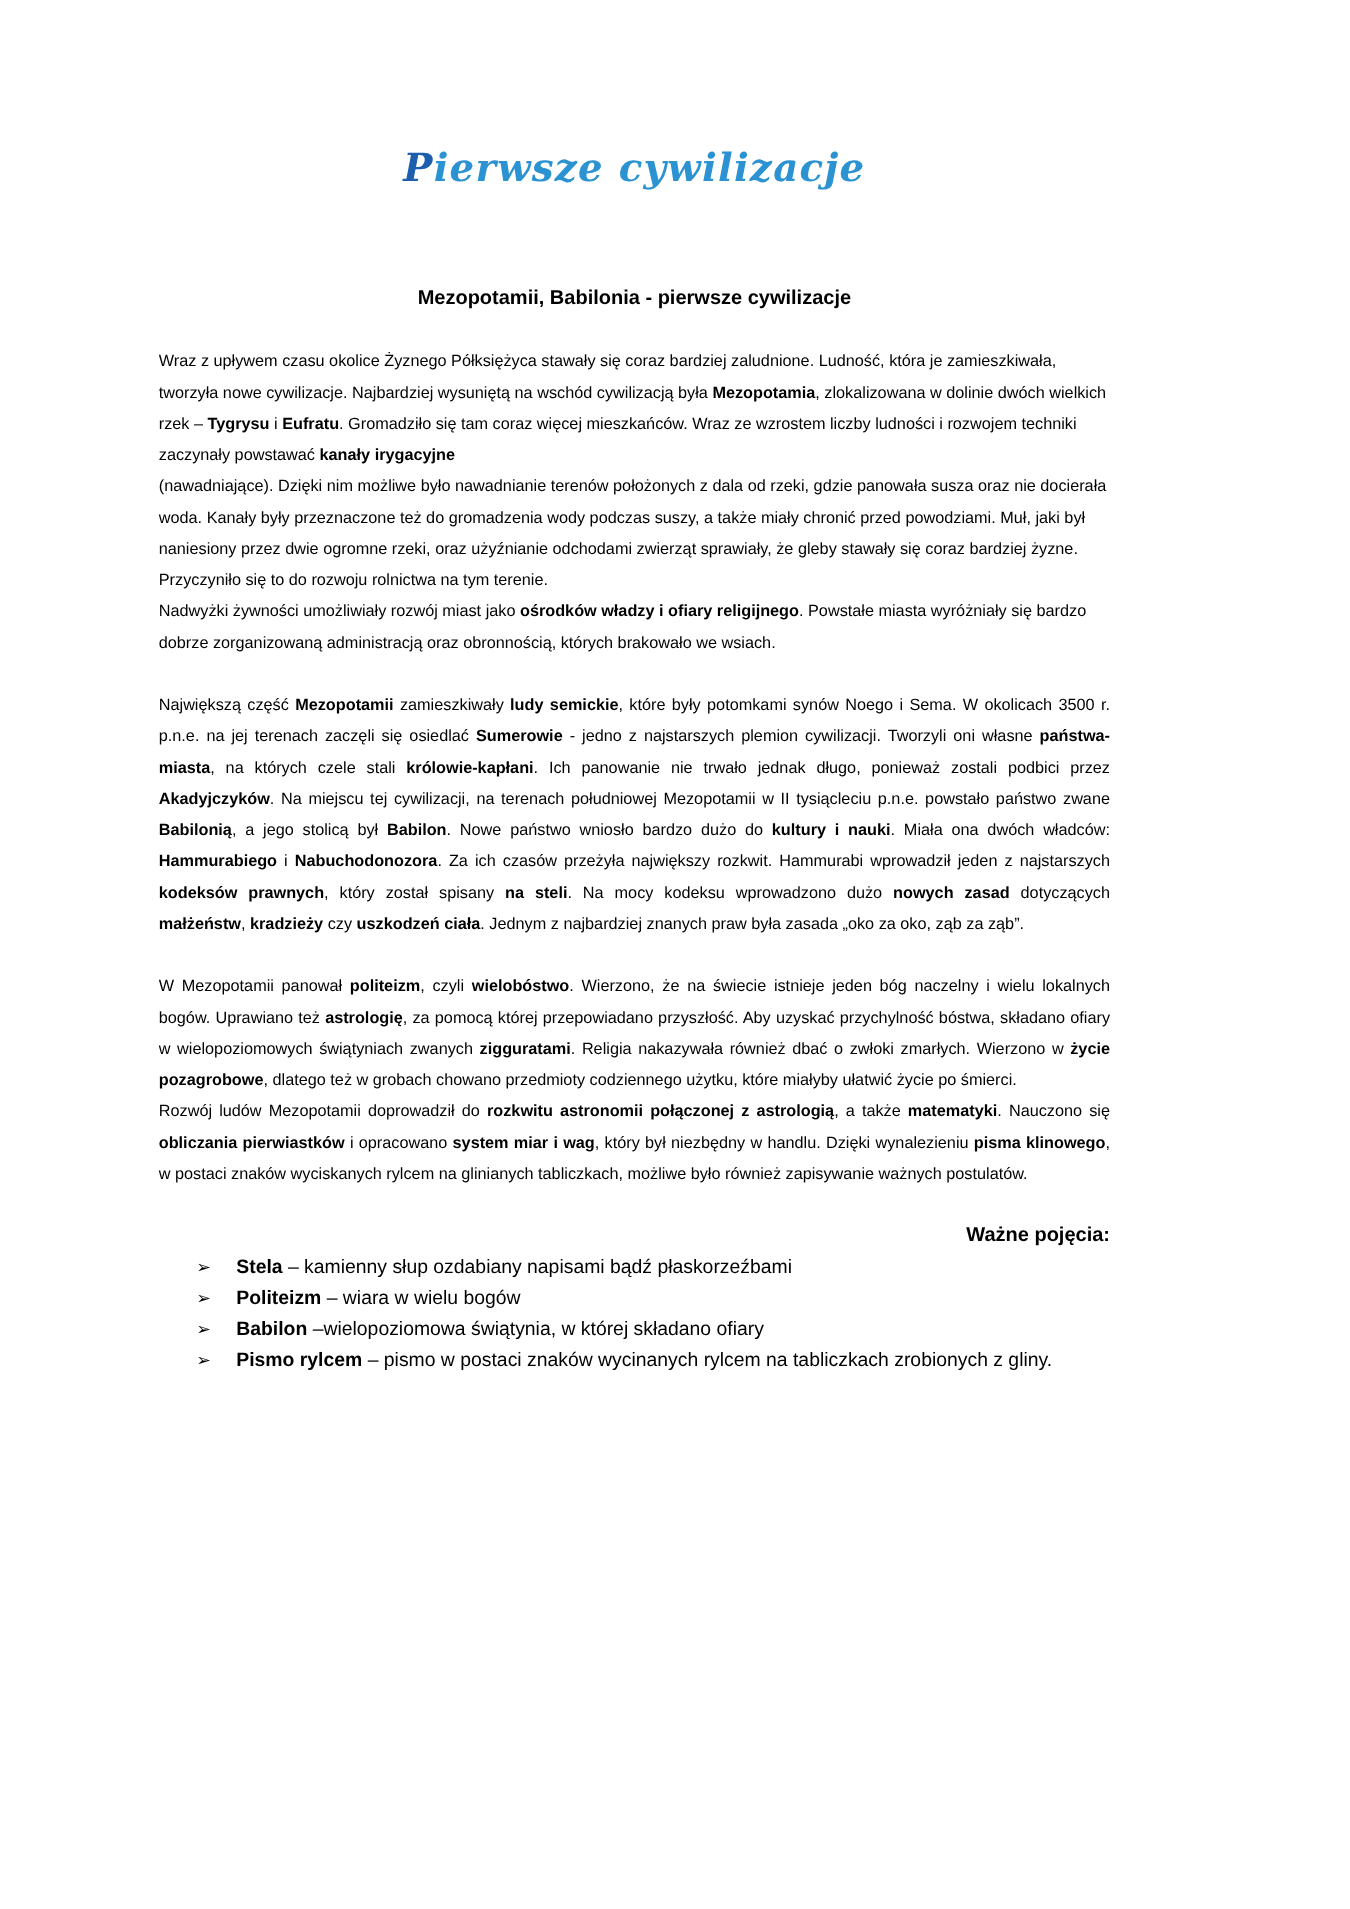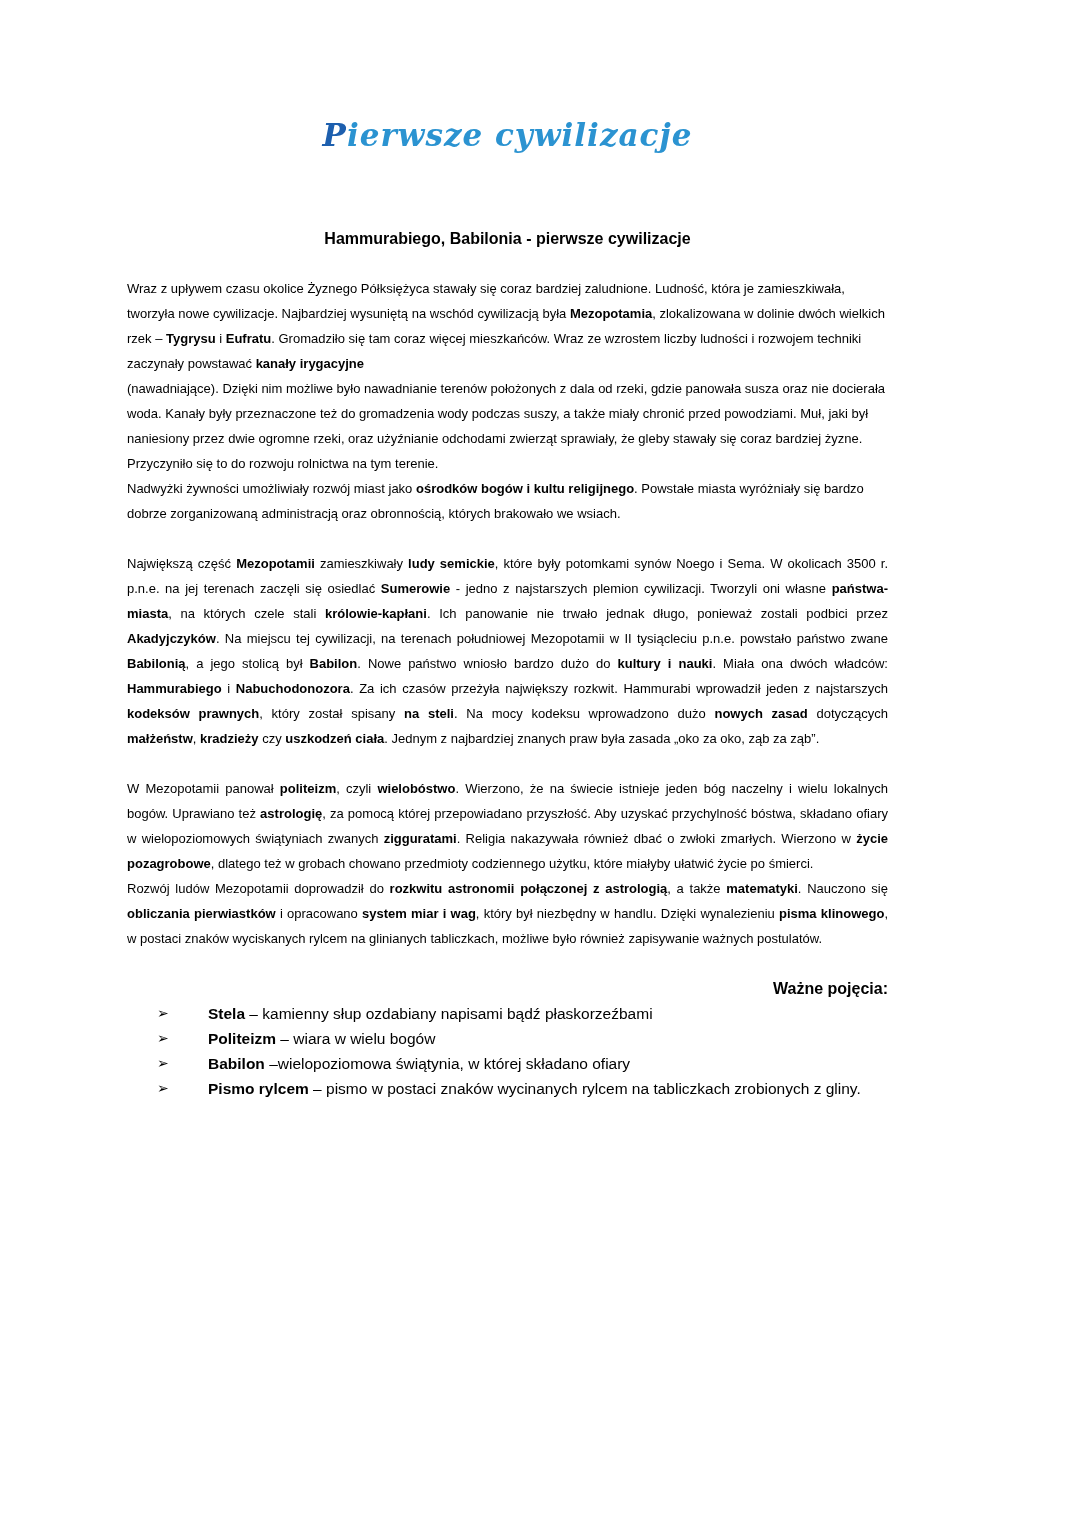--- a/index.html
+++ b/index.html
@@ -64,35 +64,35 @@
     align-items: flex-start;
     font-size: 15.5px;
     line-height: 25px;
   }
   .term .bullet {
     flex: 0 0 32px;
     width: 32px;
     font-size: 14px;
     line-height: 25px;
   }
-  .term .term-text { flex: 1 1 auto; margin-left: 19px; }
+  .term .term-text { flex: 1 1 auto; }
 </style>
 </head>
 <body>
 
 <div class="page">
 
   <h1 class="doc-title"><span style="color: rgb(29, 95, 174);">P</span><span style="color: rgb(43, 147, 209);">ierwsze cywilizacje</span></h1>
 
-  <h2 class="section-heading">Hammurabiego, Babilonia - pierwsze cywilizacje</h2>
+  <h2 class="section-heading">Mezopotamii, Babilonia - pierwsze cywilizacje</h2>
 
   <div>
       <p class="para left">Wraz z upływem czasu okolice Żyznego Półksiężyca stawały się coraz bardziej zaludnione. Ludność, która je zamieszkiwała, tworzyła nowe cywilizacje. Najbardziej wysuniętą na wschód cywilizacją była <strong>Mezopotamia</strong>, zlokalizowana w dolinie dwóch wielkich rzek – <strong>Tygrysu</strong> i <strong>Eufratu</strong>. Gromadziło się tam coraz więcej mieszkańców. Wraz ze wzrostem liczby ludności i rozwojem techniki zaczynały powstawać <strong>kanały irygacyjne</strong>
 (nawadniające). Dzięki nim możliwe było nawadnianie terenów położonych z dala od rzeki, gdzie panowała susza oraz nie docierała woda. Kanały były przeznaczone też do gromadzenia wody podczas suszy, a także miały chronić przed powodziami. Muł, jaki był naniesiony przez dwie ogromne rzeki, oraz użyźnianie odchodami zwierząt sprawiały, że gleby stawały się coraz bardziej żyzne. Przyczyniło się to do rozwoju rolnictwa na tym terenie.
-Nadwyżki żywności umożliwiały rozwój miast jako <strong>ośrodków bogów i kultu religijnego</strong>. Powstałe miasta wyróżniały się bardzo dobrze zorganizowaną administracją oraz obronnością, których brakowało we wsiach.</p>
+Nadwyżki żywności umożliwiały rozwój miast jako <strong>ośrodków władzy i ofiary religijnego</strong>. Powstałe miasta wyróżniały się bardzo dobrze zorganizowaną administracją oraz obronnością, których brakowało we wsiach.</p>
       <p class="para justify">Największą część <strong>Mezopotamii</strong> zamieszkiwały <strong>ludy semickie</strong>, które były potomkami synów Noego i Sema. W okolicach 3500 r. p.n.e. na jej terenach zaczęli się osiedlać <strong>Sumerowie</strong> - jedno z najstarszych plemion cywilizacji. Tworzyli oni własne <strong>państwa-miasta</strong>, na których czele stali <strong>królowie-kapłani</strong>. Ich panowanie nie trwało jednak długo, ponieważ zostali podbici przez <strong>Akadyjczyków</strong>. Na miejscu tej cywilizacji, na terenach południowej Mezopotamii w II tysiącleciu p.n.e. powstało państwo zwane <strong>Babilonią</strong>, a jego stolicą był <strong>Babilon</strong>. Nowe państwo wniosło bardzo dużo do <strong>kultury i nauki</strong>. Miała ona dwóch władców: <strong>Hammurabiego</strong> i <strong>Nabuchodonozora</strong>. Za ich czasów przeżyła największy rozkwit. Hammurabi wprowadził jeden z najstarszych <strong>kodeksów prawnych</strong>, który został spisany <strong>na steli</strong>. Na mocy kodeksu wprowadzono dużo <strong>nowych zasad</strong> dotyczących <strong>małżeństw</strong>, <strong>kradzieży</strong> czy <strong>uszkodzeń ciała</strong>. Jednym z najbardziej znanych praw była zasada „oko za oko, ząb za ząb”.</p>
       <p class="para justify">W Mezopotamii panował <strong>politeizm</strong>, czyli <strong>wielobóstwo</strong>. Wierzono, że na świecie istnieje jeden bóg naczelny i wielu lokalnych bogów. Uprawiano też <strong>astrologię</strong>, za pomocą której przepowiadano przyszłość. Aby uzyskać przychylność bóstwa, składano ofiary w wielopoziomowych świątyniach zwanych <strong>zigguratami</strong>. Religia nakazywała również dbać o zwłoki zmarłych. Wierzono w <strong>życie pozagrobowe</strong>, dlatego też w grobach chowano przedmioty codziennego użytku, które miałyby ułatwić życie po śmierci.
 Rozwój ludów Mezopotamii doprowadził do <strong>rozkwitu astronomii połączonej z astrologią</strong>, a także <strong>matematyki</strong>. Nauczono się <strong>obliczania pierwiastków</strong> i opracowano <strong>system miar i wag</strong>, który był niezbędny w handlu. Dzięki wynalezieniu <strong>pisma klinowego</strong>, w postaci znaków wyciskanych rylcem na glinianych tabliczkach, możliwe było również zapisywanie ważnych postulatów.</p>
     </div>
 
   <h3 class="terms-heading">Ważne pojęcia:</h3>
 
   <ul class="terms">
       <li class="term">
     <span class="bullet">➢</span>

